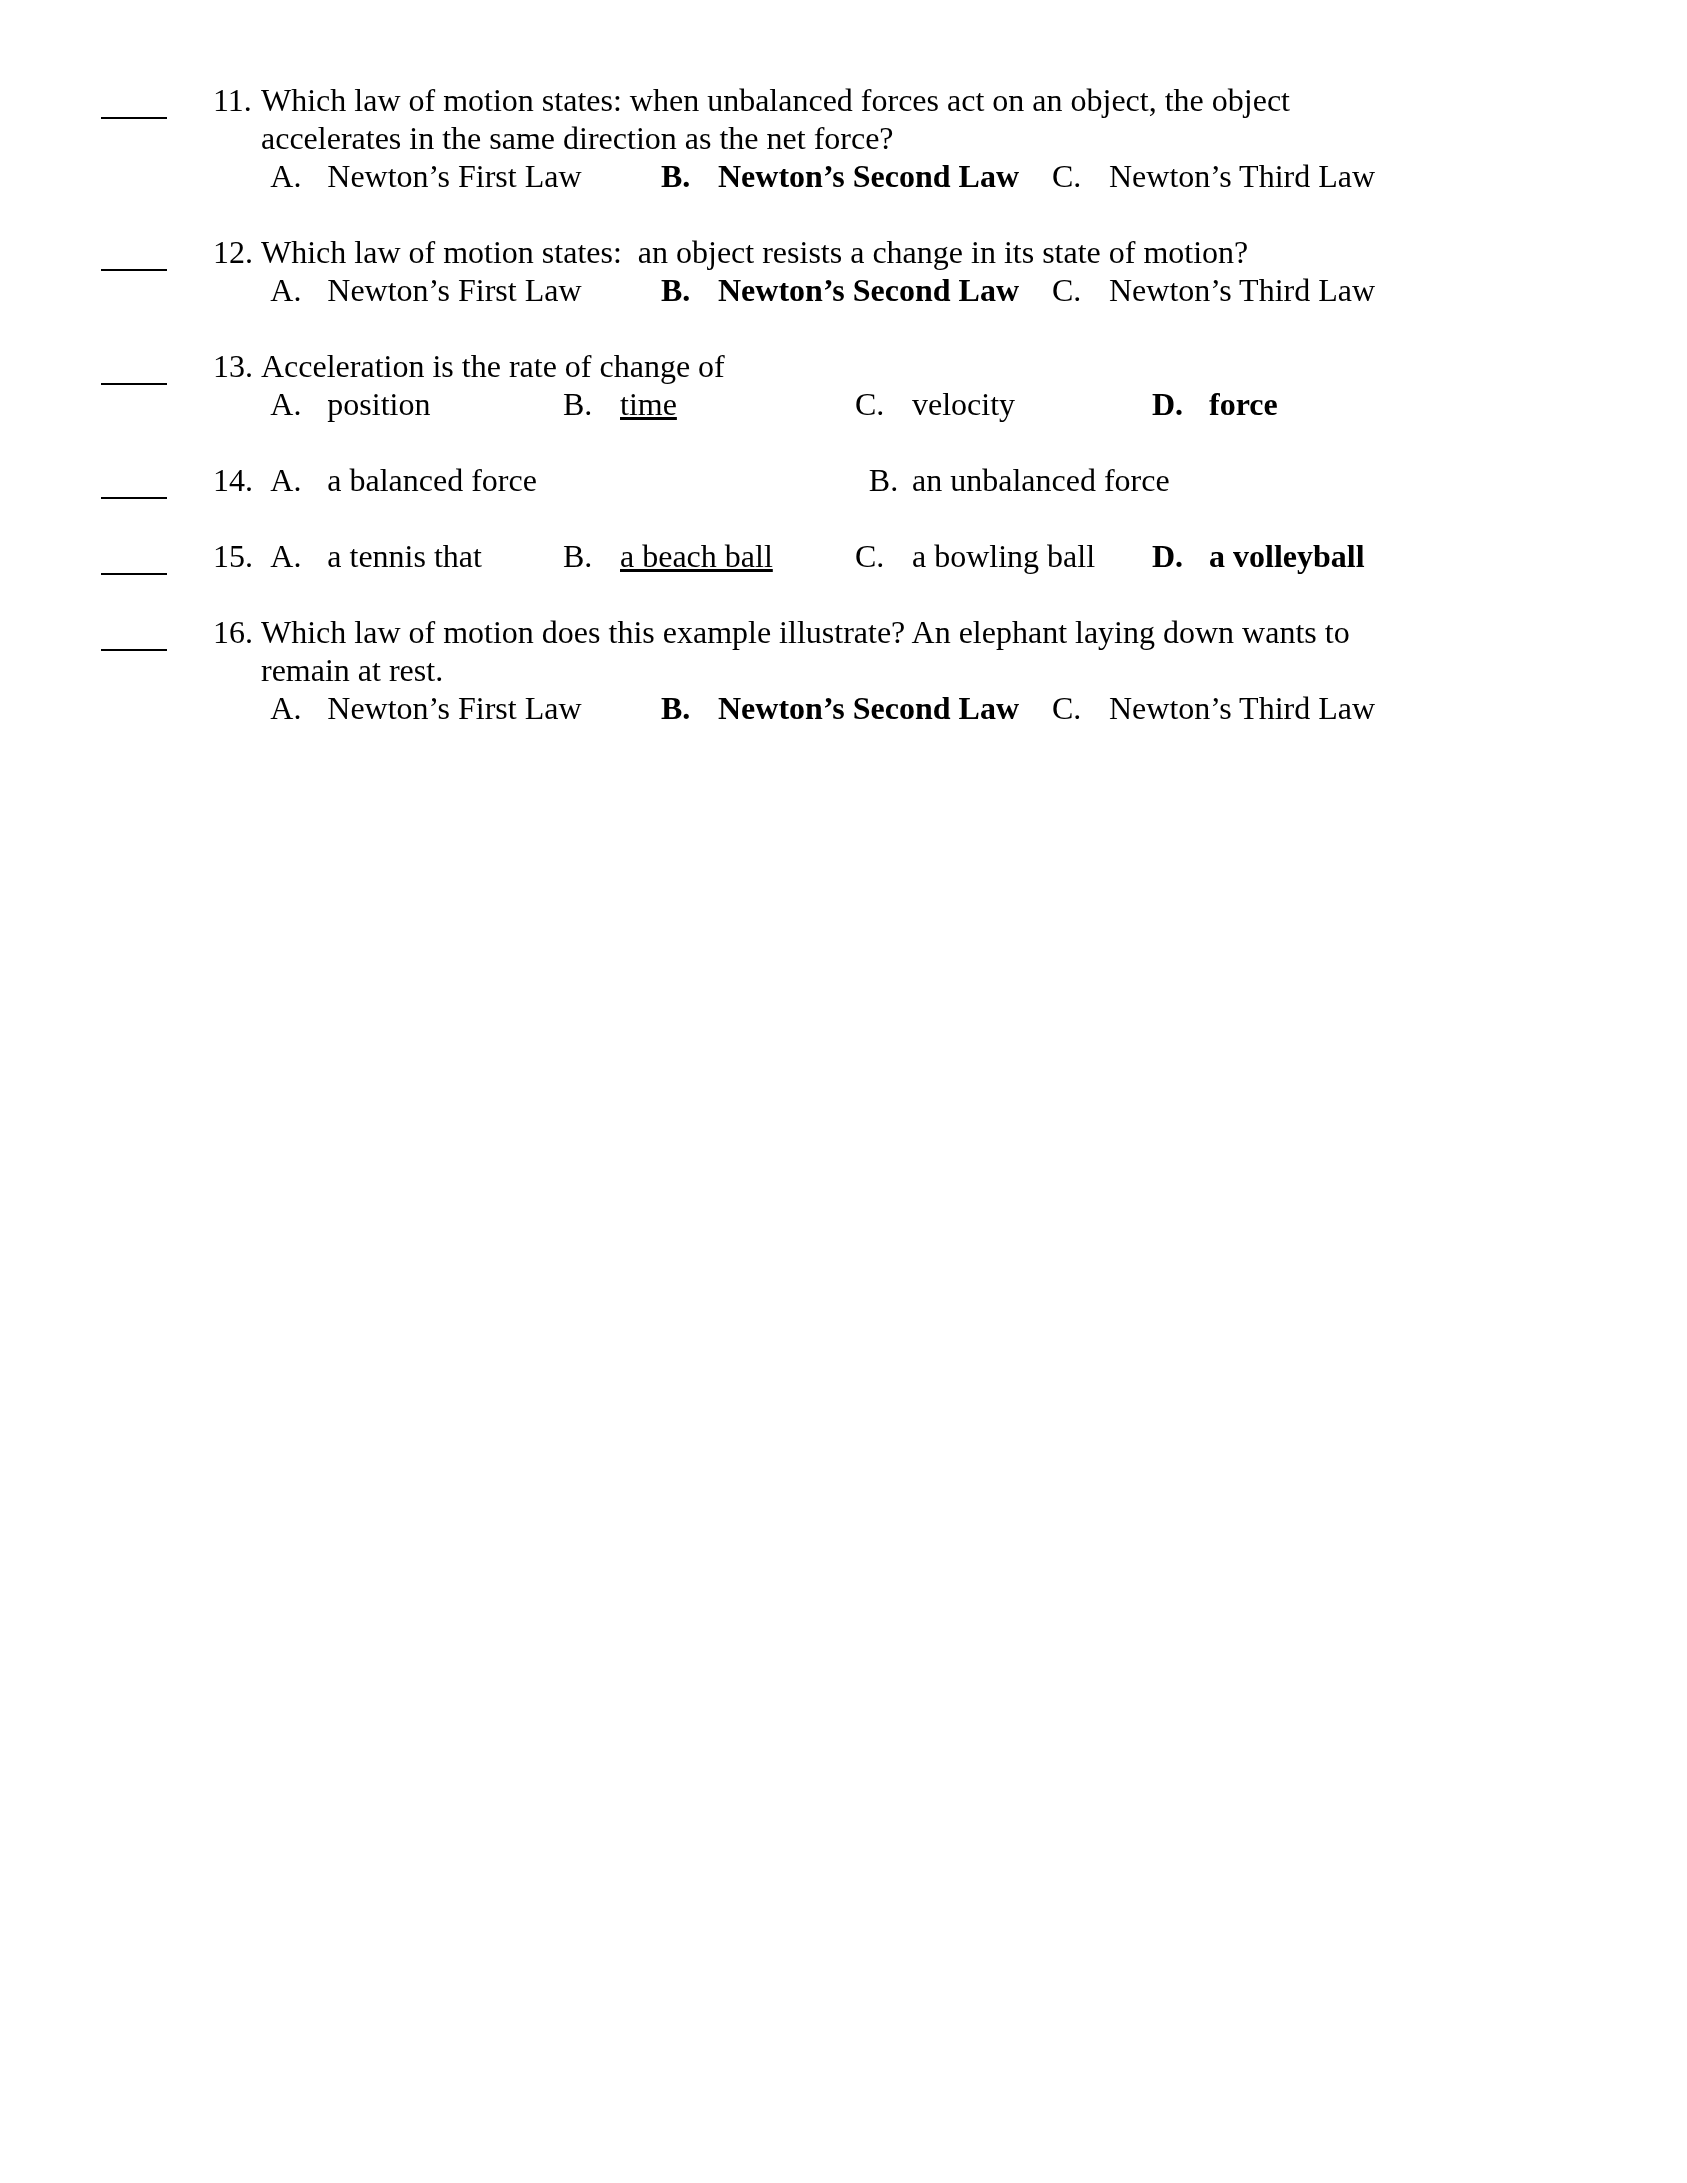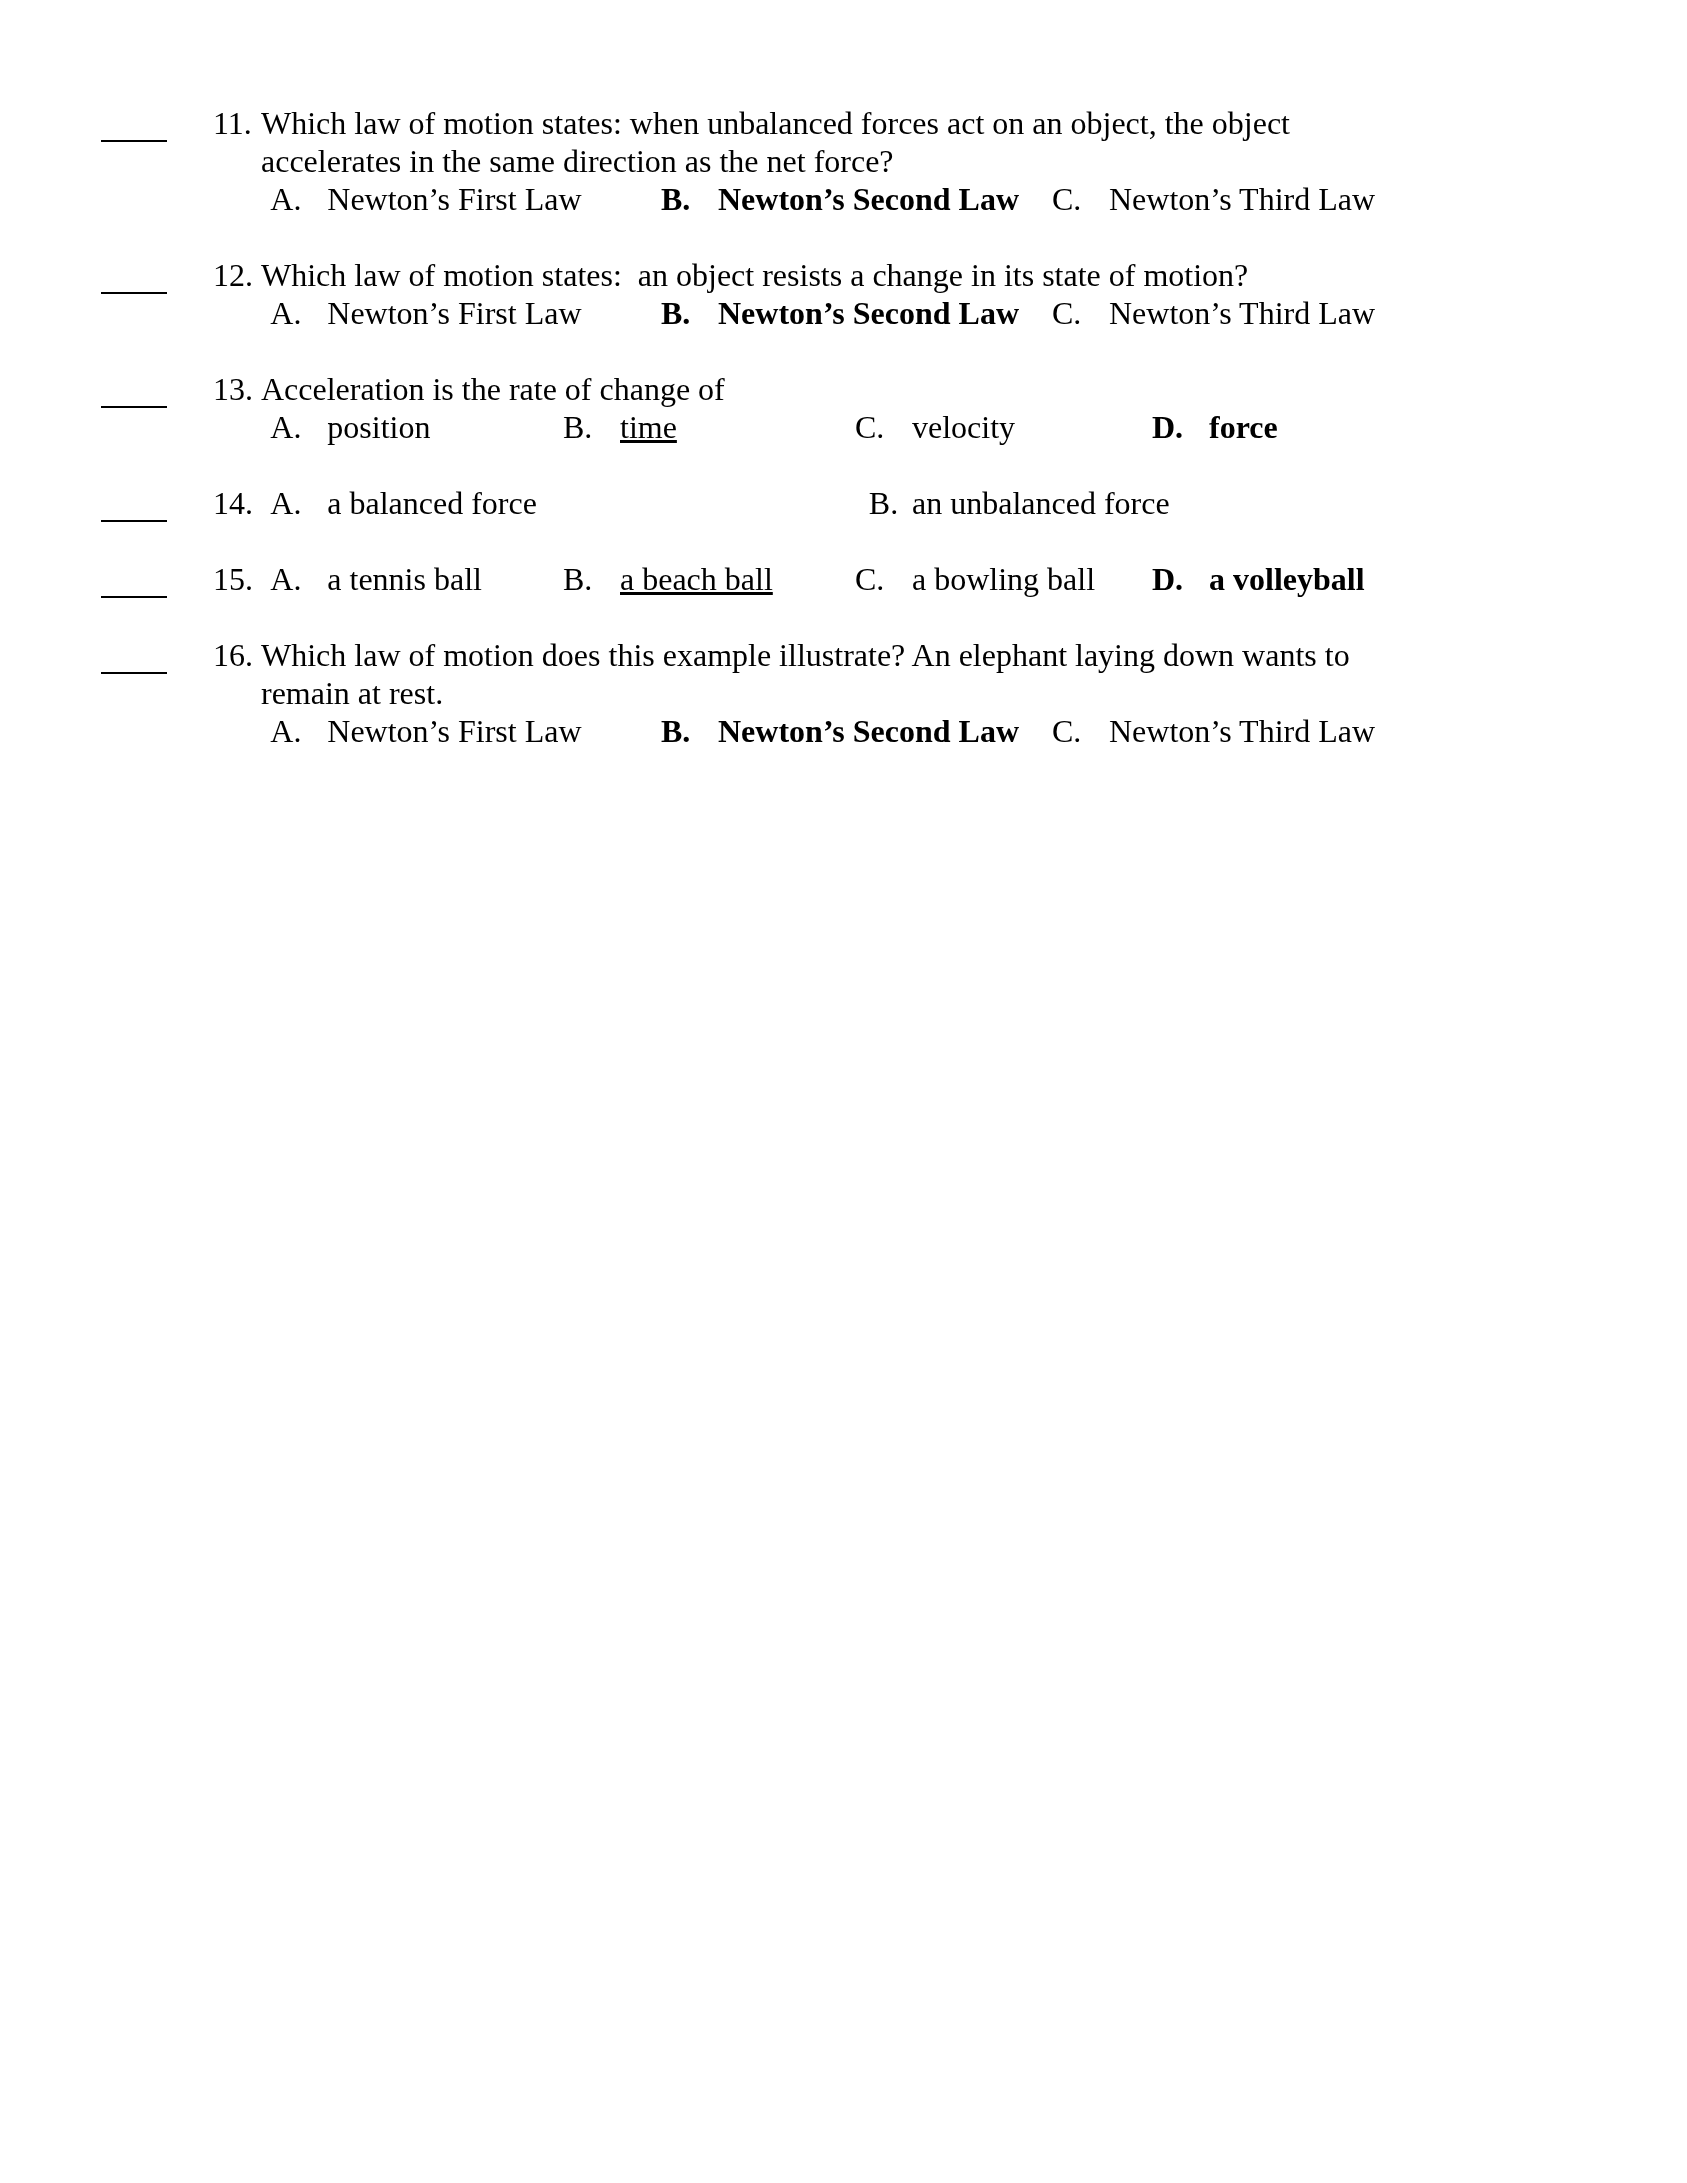--- a/index.html
+++ b/index.html
@@ -12,21 +12,21 @@
     position: relative;
     width: 1687px;
     height: 2183px;
     background: #ffffff;
     overflow: hidden;
     font-family: "Liberation Serif", "DejaVu Serif", serif;
     color: #000000;
   }
   .questions {
     position: absolute;
-    top: 104px;
+    top: 81px;
     left: 0;
     width: 1687px;
   }
   .question {
     position: relative;
     padding-left: 261px;
     margin-bottom: 38px;
     font-size: 32px;
     line-height: 38px;
   }
@@ -122,21 +122,21 @@
     <div class="options cols-2">
           <span class="opt"><span class="opt-letter">A.</span><span class="opt-text">a balanced force</span></span>
           <span class="opt"><span class="opt-letter">B.</span><span class="opt-text">an unbalanced force</span></span>
         </div>
   </div>
 
   <div class="question">
     <span class="answer-blank"></span>
     <span class="q-number">15.</span>
     <div class="options cols-4">
-          <span class="opt"><span class="opt-letter">A.</span><span class="opt-text">a tennis ball</span></span>
+          <span class="opt"><span class="opt-letter">A.</span><span class="opt-text">a tennis that</span></span>
           <span class="opt"><span class="opt-letter">B.</span><span class="opt-text">a beach ball</span></span>
           <span class="opt"><span class="opt-letter">C.</span><span class="opt-text">a bowling ball</span></span>
           <span class="opt"><span class="opt-letter">D.</span><span class="opt-text">a volleyball</span></span>
         </div>
   </div>
 
   <div class="question">
     <span class="answer-blank"></span>
     <span class="q-number">16.</span>
     <div class="q-lines">

